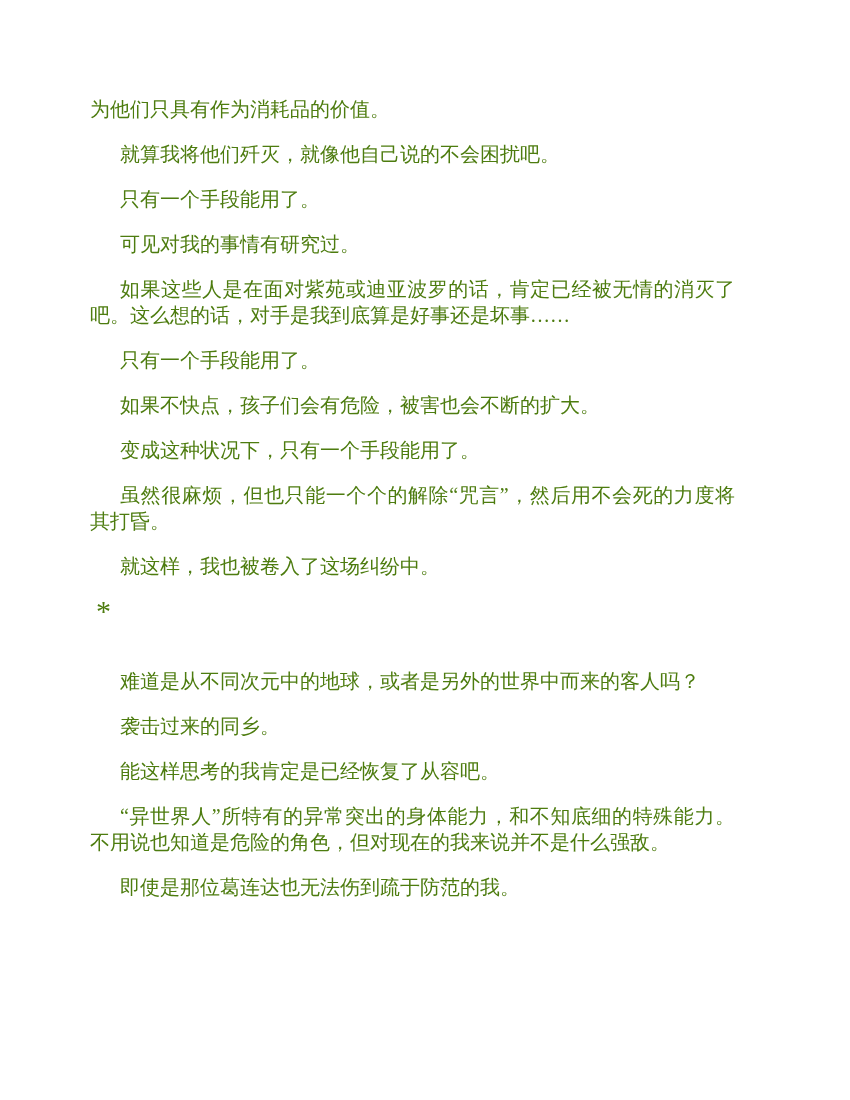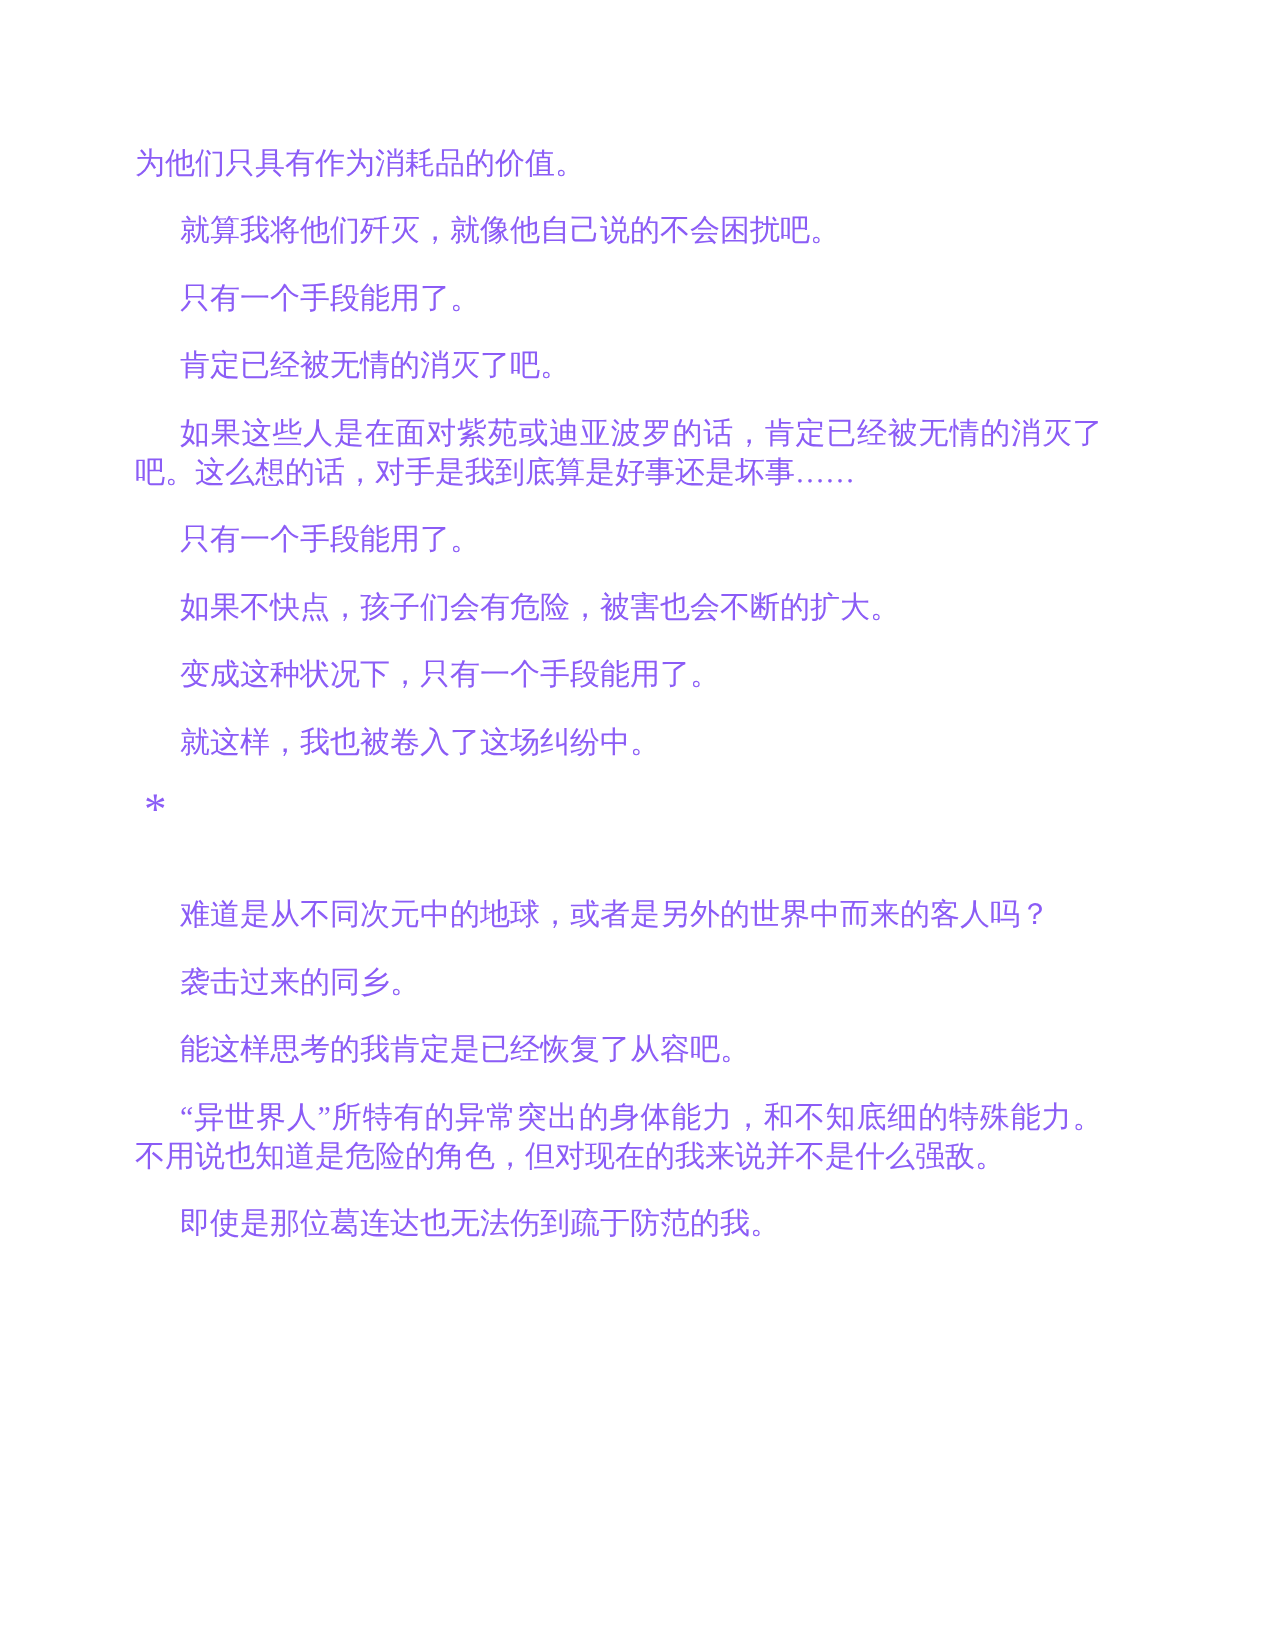--- a/index.html
+++ b/index.html
@@ -19,21 +19,21 @@
     background: #ffffff;
   }
   .content {
     position: absolute;
     left: 90px;
     top: 96px;
     width: 645px;
     font-family: "Liberation Serif", "DejaVu Serif", serif;
     font-size: 20px;
     line-height: 26px;
-    color: #8b5cf6;
+    color: #4d7c0f;
     text-align: justify;
     line-break: strict;
     overflow-wrap: break-word;
   }
   p.para {
     margin: 0 0 19px 0;
     padding: 0;
   }
   p.para.indent {
     text-indent: 30px;
@@ -47,25 +47,26 @@
   }
 </style>
 </head>
 <body>
 
 <div class="page">
   <div class="content">
       <p class="para">为他们只具有作为消耗品的价值。</p>
       <p class="para indent">就算我将他们歼灭，就像他自己说的不会困扰吧。</p>
       <p class="para indent">只有一个手段能用了。</p>
-      <p class="para indent">肯定已经被无情的消灭了吧。</p>
+      <p class="para indent">可见对我的事情有研究过。</p>
       <p class="para indent">如果这些人是在面对紫苑或迪亚波罗的话，肯定已经被无情的消灭了吧。这么想的话，对手是我到底算是好事还是坏事……</p>
       <p class="para indent">只有一个手段能用了。</p>
       <p class="para indent">如果不快点，孩子们会有危险，被害也会不断的扩大。</p>
       <p class="para indent">变成这种状况下，只有一个手段能用了。</p>
+      <p class="para indent">虽然很麻烦，但也只能一个个的解除“咒言”，然后用不会死的力度将其打昏。</p>
       <p class="para indent">就这样，我也被卷入了这场纠纷中。</p>
       <p class="para break">*</p>
       <p class="para indent">难道是从不同次元中的地球，或者是另外的世界中而来的客人吗？</p>
       <p class="para indent">袭击过来的同乡。</p>
       <p class="para indent">能这样思考的我肯定是已经恢复了从容吧。</p>
       <p class="para indent">“异世界人”所特有的异常突出的身体能力，和不知底细的特殊能力。不用说也知道是危险的角色，但对现在的我来说并不是什么强敌。</p>
       <p class="para indent">即使是那位葛连达也无法伤到疏于防范的我。</p>
     </div>
 </div>
 

